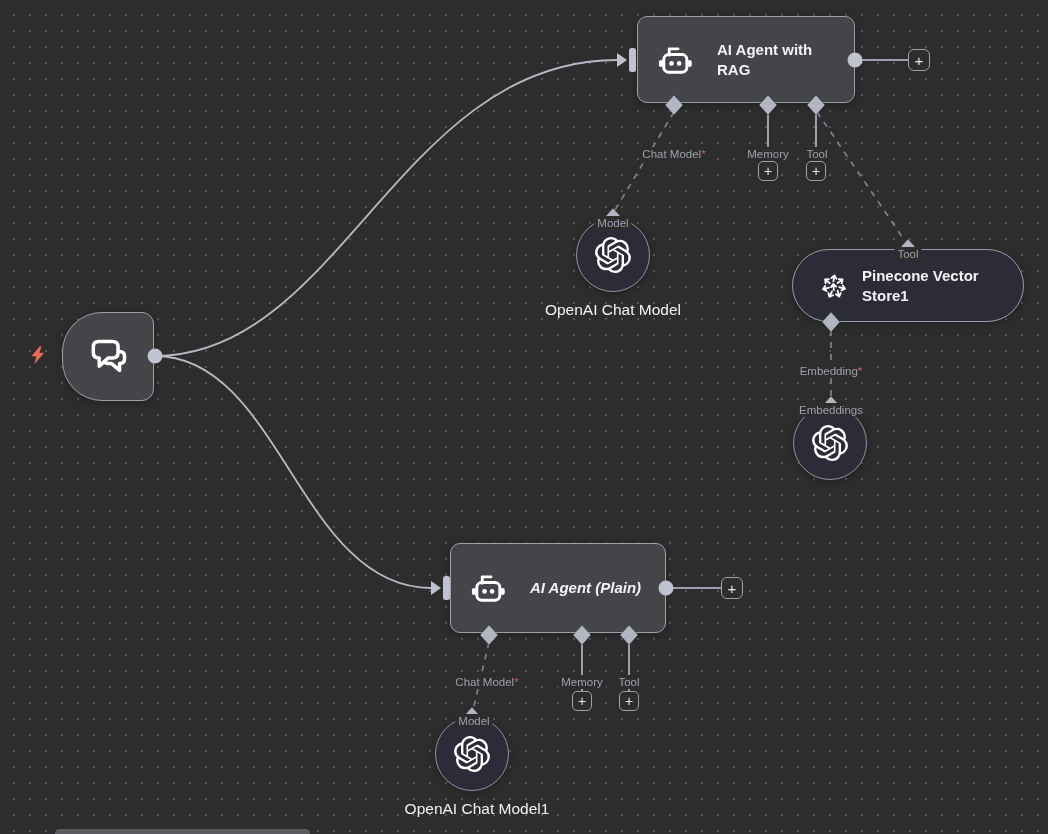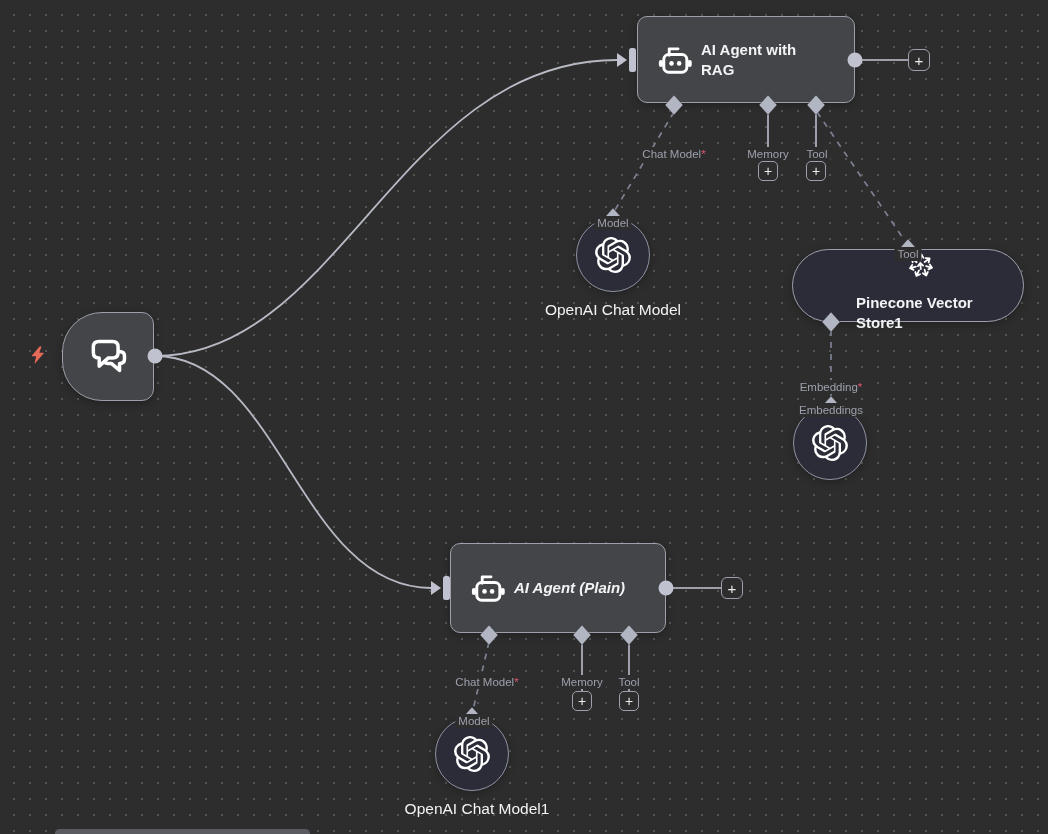--- a/index.html
+++ b/index.html
@@ -25,21 +25,21 @@
   .wires .curve{stroke:var(--curve);stroke-width:1.8;fill:none;}
   .wires .short{stroke:var(--line);stroke-width:2;fill:none;}
   .wires .dashed{stroke:var(--dash);stroke-width:1.7;fill:none;stroke-dasharray:6 6;}
   .wires .diamond{fill:#b2b5c2;stroke:rgba(20,20,24,.35);stroke-width:1;}
   .wires .dot{fill:var(--endpoint);}
   .wires .arrow{fill:var(--endpoint);}
   .wires .inbar{fill:var(--endpoint);}
 
   .node{position:absolute;border:1.5px solid var(--node-border);background:var(--agent-fill);
         box-shadow:0 2px 8px rgba(0,0,0,.28);display:flex;align-items:center;}
-  .node-agent{border-radius:10px;padding-left:19px;gap:6px;}
+  .node-agent{border-radius:10px;padding-left:19px;gap:22px;}
   .node-trigger{border-radius:40px 12px 12px 40px;justify-content:center;}
   .node-sub{background:var(--subnode-fill);border-color:var(--subnode-border);border-radius:50%;
             justify-content:center;}
   .node-pill{background:var(--subnode-fill);border-color:var(--node-border);border-radius:37px;
              padding-left:26px;gap:13px;}
   .node-title{font-size:15px;font-weight:700;color:var(--text-primary);line-height:20px;}
 
   .node-label{position:absolute;transform:translateX(-50%);text-align:center;
               font-size:15.5px;color:var(--text-primary);line-height:19.5px;white-space:pre-line;}
   .port-label{position:absolute;transform:translateX(-50%);font-size:11.5px;color:var(--text-label);
@@ -116,21 +116,21 @@
   </div>
 
   <div class="node node-sub" style="left:793px;top:406px;width:74px;height:74px;">
     <span>
       <svg width="36" height="36" viewBox="0 0 24 24">
           <path fill="#ffffff" d="M22.2819 9.8211a5.9847 5.9847 0 0 0-.5157-4.9108 6.0462 6.0462 0 0 0-6.5098-2.9A6.0651 6.0651 0 0 0 4.9807 4.1818a5.9847 5.9847 0 0 0-3.9977 2.9 6.0462 6.0462 0 0 0 .7427 7.0966 5.98 5.98 0 0 0 .511 4.9107 6.051 6.051 0 0 0 6.5146 2.9001A5.9847 5.9847 0 0 0 13.2599 24a6.0557 6.0557 0 0 0 5.7718-4.2058 5.9894 5.9894 0 0 0 3.9977-2.9001 6.0557 6.0557 0 0 0-.7475-7.073zM13.2599 22.43a4.4755 4.4755 0 0 1-2.8764-1.04l.1419-.0804 4.7783-2.7582a.7948.7948 0 0 0 .3927-.6813v-6.7369l2.02 1.1686a.071.071 0 0 1 .038.0615v5.5826a4.504 4.504 0 0 1-4.4945 4.4944zm-9.6607-4.1254a4.4708 4.4708 0 0 1-.5346-3.0137l.142.0852 4.783 2.7582a.7712.7712 0 0 0 .7806 0l5.8428-3.3685v2.3324a.0804.0804 0 0 1-.0332.0615L9.74 19.9502a4.4992 4.4992 0 0 1-6.1408-1.6464zM2.3408 7.8956a4.485 4.485 0 0 1 2.3655-1.9728V11.6a.7664.7664 0 0 0 .3879.6765l5.8144 3.3543-2.0201 1.1685a.0757.0757 0 0 1-.071 0l-4.8303-2.7865A4.504 4.504 0 0 1 2.3408 7.8956zm16.5963 3.8558L13.1038 8.364 15.1192 7.2a.0757.0757 0 0 1 .071 0l4.8303 2.7913a4.4944 4.4944 0 0 1-.6765 8.1042v-5.6772a.79.79 0 0 0-.407-.667zm2.0107-3.0231l-.142-.0852-4.7735-2.7818a.7759.7759 0 0 0-.7854 0L9.409 9.2297V6.8974a.0662.0662 0 0 1 .0284-.0615l4.8303-2.7866a4.4992 4.4992 0 0 1 6.6802 4.66zM8.3065 12.863l-2.02-1.1638a.0804.0804 0 0 1-.038-.0567V6.0742a4.4992 4.4992 0 0 1 7.3757-3.4537l-.142.0805L8.704 5.459a.7948.7948 0 0 0-.3927.6813zm1.0976-2.3654l2.602-1.4998 2.6069 1.4998v2.9994l-2.5974 1.4997-2.6067-1.4997Z"></path>
         </svg>
     </span>
   </div>
 
-  <div class="node node-pill" style="left:792px;top:249px;width:232px;height:73px;flex-direction:column;">
+  <div class="node node-pill" style="left:792px;top:249px;width:232px;height:73px;">
     <span>
       <svg width="30" height="30" viewBox="-15 -15 30 30">
         <g fill="none" stroke="#ffffff" stroke-width="1.8" stroke-linecap="round" stroke-linejoin="round">
           <g transform="translate(0,-8) rotate(10)">
               <path d="M0,3.5 L0,-2 M-2.6,0.4 L0,-2.6 L2.6,0.4"></path>
             </g>
           <g transform="translate(6.5,-5) rotate(55)">
               <path d="M0,3.5 L0,-2 M-2.6,0.4 L0,-2.6 L2.6,0.4"></path>
             </g>
           <g transform="translate(8.5,2) rotate(105)">
@@ -205,21 +205,21 @@
   </div>
   <div class="port-label" style="left:817px;top:119px;">
     <span>Tool</span>
   </div>
   <div class="port-label" style="left:613px;top:188px;">
     <span>Model</span>
   </div>
   <div class="port-label" style="left:908px;top:219px;">
     <span>Tool</span>
   </div>
-  <div class="port-label" style="left:831px;top:352px;">
+  <div class="port-label" style="left:831px;top:336px;">
     <span>Embedding</span><span class="req">*</span>
   </div>
   <div class="port-label" style="left:831px;top:375px;">
     <span>Embeddings</span>
   </div>
   <div class="port-label" style="left:487px;top:647px;">
     <span>Chat Model</span><span class="req">*</span>
   </div>
   <div class="port-label" style="left:582px;top:647px;">
     <span>Memory</span>

